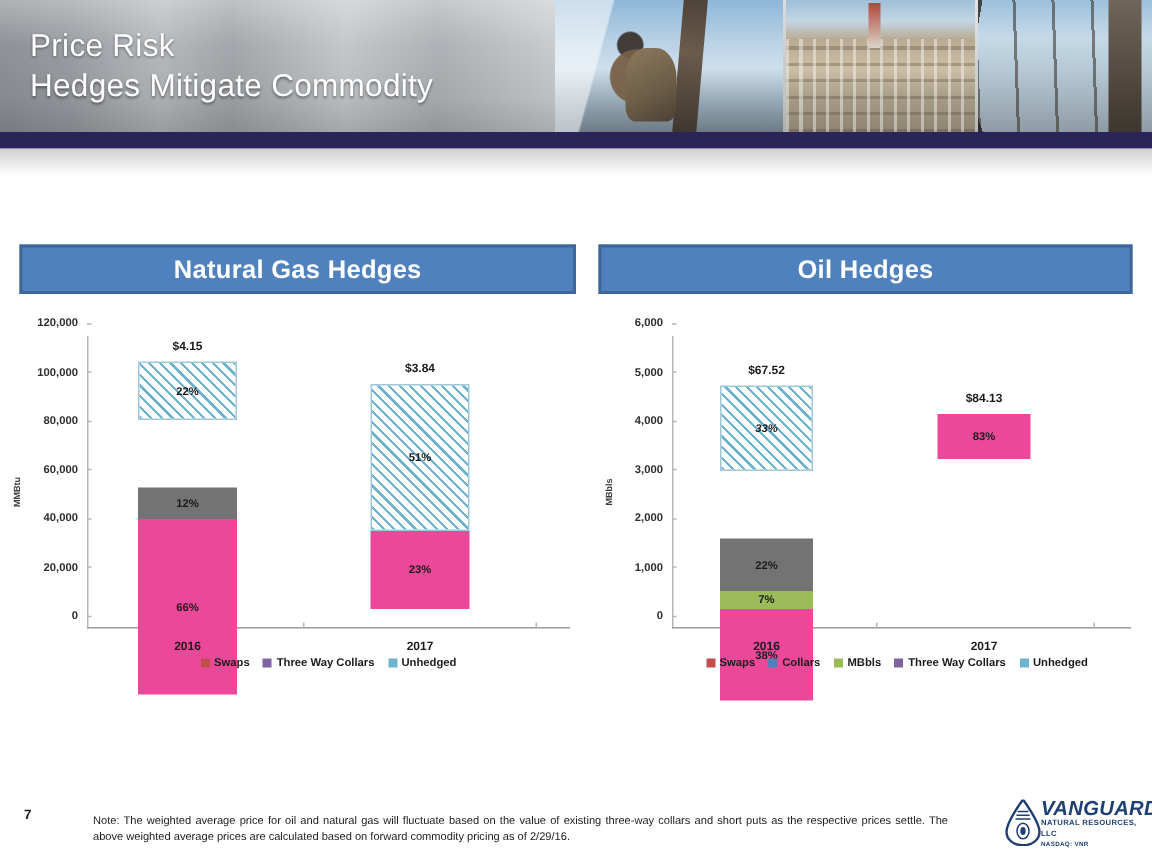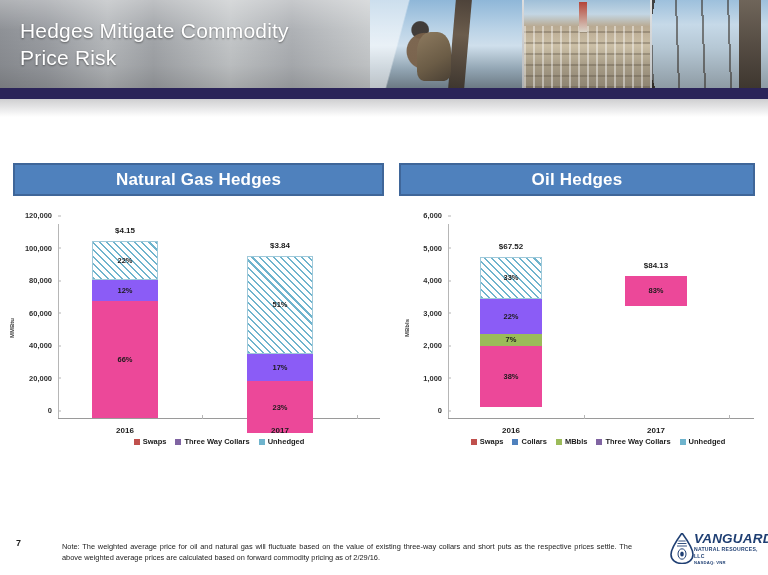--- a/index.html
+++ b/index.html
@@ -97,21 +97,21 @@
   .ytick .dash{position:absolute;left:100%;top:50%;width:3px;height:1px;background:#b6b6b6;}
   .yaxis-line{position:absolute;left:0;top:0;width:1px;height:100%;background:#b6b6b6;}
   .xaxis-line{position:absolute;left:0;bottom:0;width:100%;height:1px;background:#9a9a9a;}
   .xtick-mark{position:absolute;bottom:0;width:1px;height:4px;background:#b6b6b6;}
 
   .bar{position:absolute;bottom:1px;}
   .seg{position:relative;width:100%;display:flex;align-items:center;justify-content:center;}
   .seg span{font-size:7.5px;font-weight:bold;color:#1b1b1b;}
   .seg-swaps{background:#ec4899;}
   .seg-puts{background:#9bbb59;}
-  .seg-twc{background:#8b5cf6;}
+  .seg-twc{background:#737373;margin-top:45px;}
   .seg-unhedged{
     background:
       repeating-linear-gradient(45deg,#6fb4cd 0 1.5px, #ffffff 1.5px 5px);
     border:1px solid #9fc9da;box-sizing:border-box;
   }
   .bar-label{position:absolute;left:50%;transform:translateX(-50%);
     font-size:8px;font-weight:bold;color:#1b1b1b;white-space:nowrap;}
   .xlabel{position:absolute;top:100%;margin-top:7px;left:50%;transform:translateX(-50%);
     font-size:8px;font-weight:bold;color:#1b1b1b;white-space:nowrap;}
 
@@ -137,22 +137,22 @@
 <body>
 
 <div id="header">
   <div class="header-metal"></div>
   <div class="photo-strip">
     <div class="photo ph1"></div>
     <div class="photo ph2"></div>
     <div class="photo ph3"></div>
   </div>
   <div class="header-title">
+    <div>Price Risk</div>
     <div>Hedges Mitigate Commodity</div>
-    <div>Price Risk</div>
   </div>
   <div class="header-navy"></div>
   <div class="header-fade"></div>
 </div>
 
 <div class="panel panel-gas">
   <div class="panel-banner">Natural Gas Hedges</div>
 </div>
 <div class="panel panel-oil">
   <div class="panel-banner">Oil Hedges</div>
@@ -182,23 +182,20 @@
           <span>66%</span>
         </div>
       </div>
       <div class="bar-label" style="left: 67px; bottom: 184.125px;">$4.15</div>
       <div class="xlabel" style="left: 67px;">2016</div>
       <div class="xtick-mark" style="left: 299px;"></div>
       <div class="bar" style="left: 189px; width: 66px; height: 162.5px;">
         <div class="seg seg-unhedged" style="height: 98px;">
           <span>51%</span>
         </div>
-        <div class="seg seg-twc" style="height: 27.625px;">
-          <span>17%</span>
-        </div>
         <div class="seg seg-swaps" style="height: 52px;">
           <span>23%</span>
         </div>
       </div>
       <div class="bar-label" style="left: 222px; bottom: 169.5px;">$3.84</div>
       <div class="xlabel" style="left: 222px;">2017</div>
     </div>
 </div>
 <div class="legend legend-gas" id="legend-gas">
     <div class="legend-item">
@@ -222,21 +219,21 @@
     <div class="xaxis-line"></div>
   <div class="ytick" style="bottom: 0px;">0<i class="dash"></i></div>
       <div class="ytick" style="bottom: 32.5px;">1,000<i class="dash"></i></div>
       <div class="ytick" style="bottom: 65px;">2,000<i class="dash"></i></div>
       <div class="ytick" style="bottom: 97.5px;">3,000<i class="dash"></i></div>
       <div class="ytick" style="bottom: 130px;">4,000<i class="dash"></i></div>
       <div class="ytick" style="bottom: 162.5px;">5,000<i class="dash"></i></div>
       <div class="ytick" style="bottom: 195px;">6,000<i class="dash"></i></div>
       <div class="xtick-mark" style="left: 136px;"></div>
       <div class="bar" style="left: 32px; width: 62px; height: 161.2px;">
-        <div class="seg seg-unhedged" style="height: 42px;">
+        <div class="seg seg-unhedged" style="height: 57px; font-style: italic;">
           <span>33%</span>
         </div>
         <div class="seg seg-twc" style="height: 35.4575px;">
           <span>22%</span>
         </div>
         <div class="seg seg-puts" style="height: 11.2775px;">
           <span>7%</span>
         </div>
         <div class="seg seg-swaps" style="height: 61.2625px;">
           <span>38%</span>

